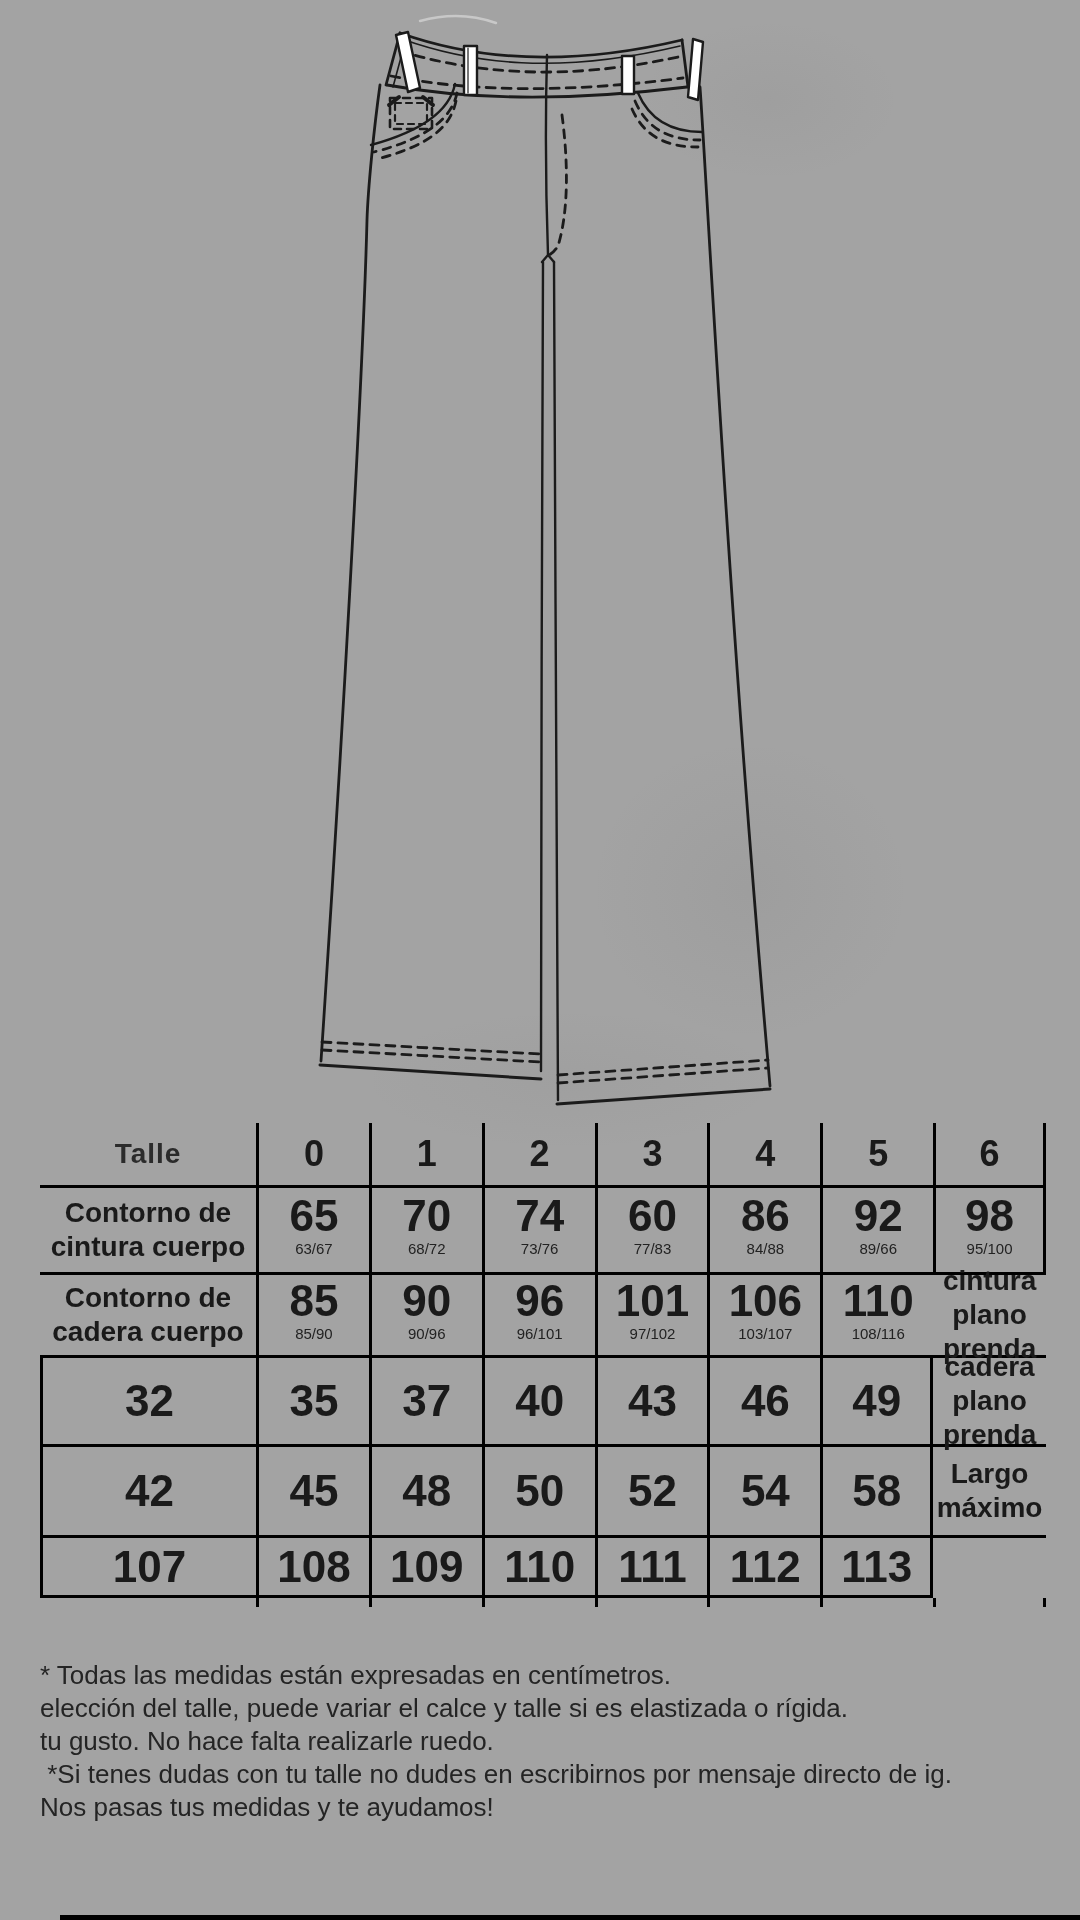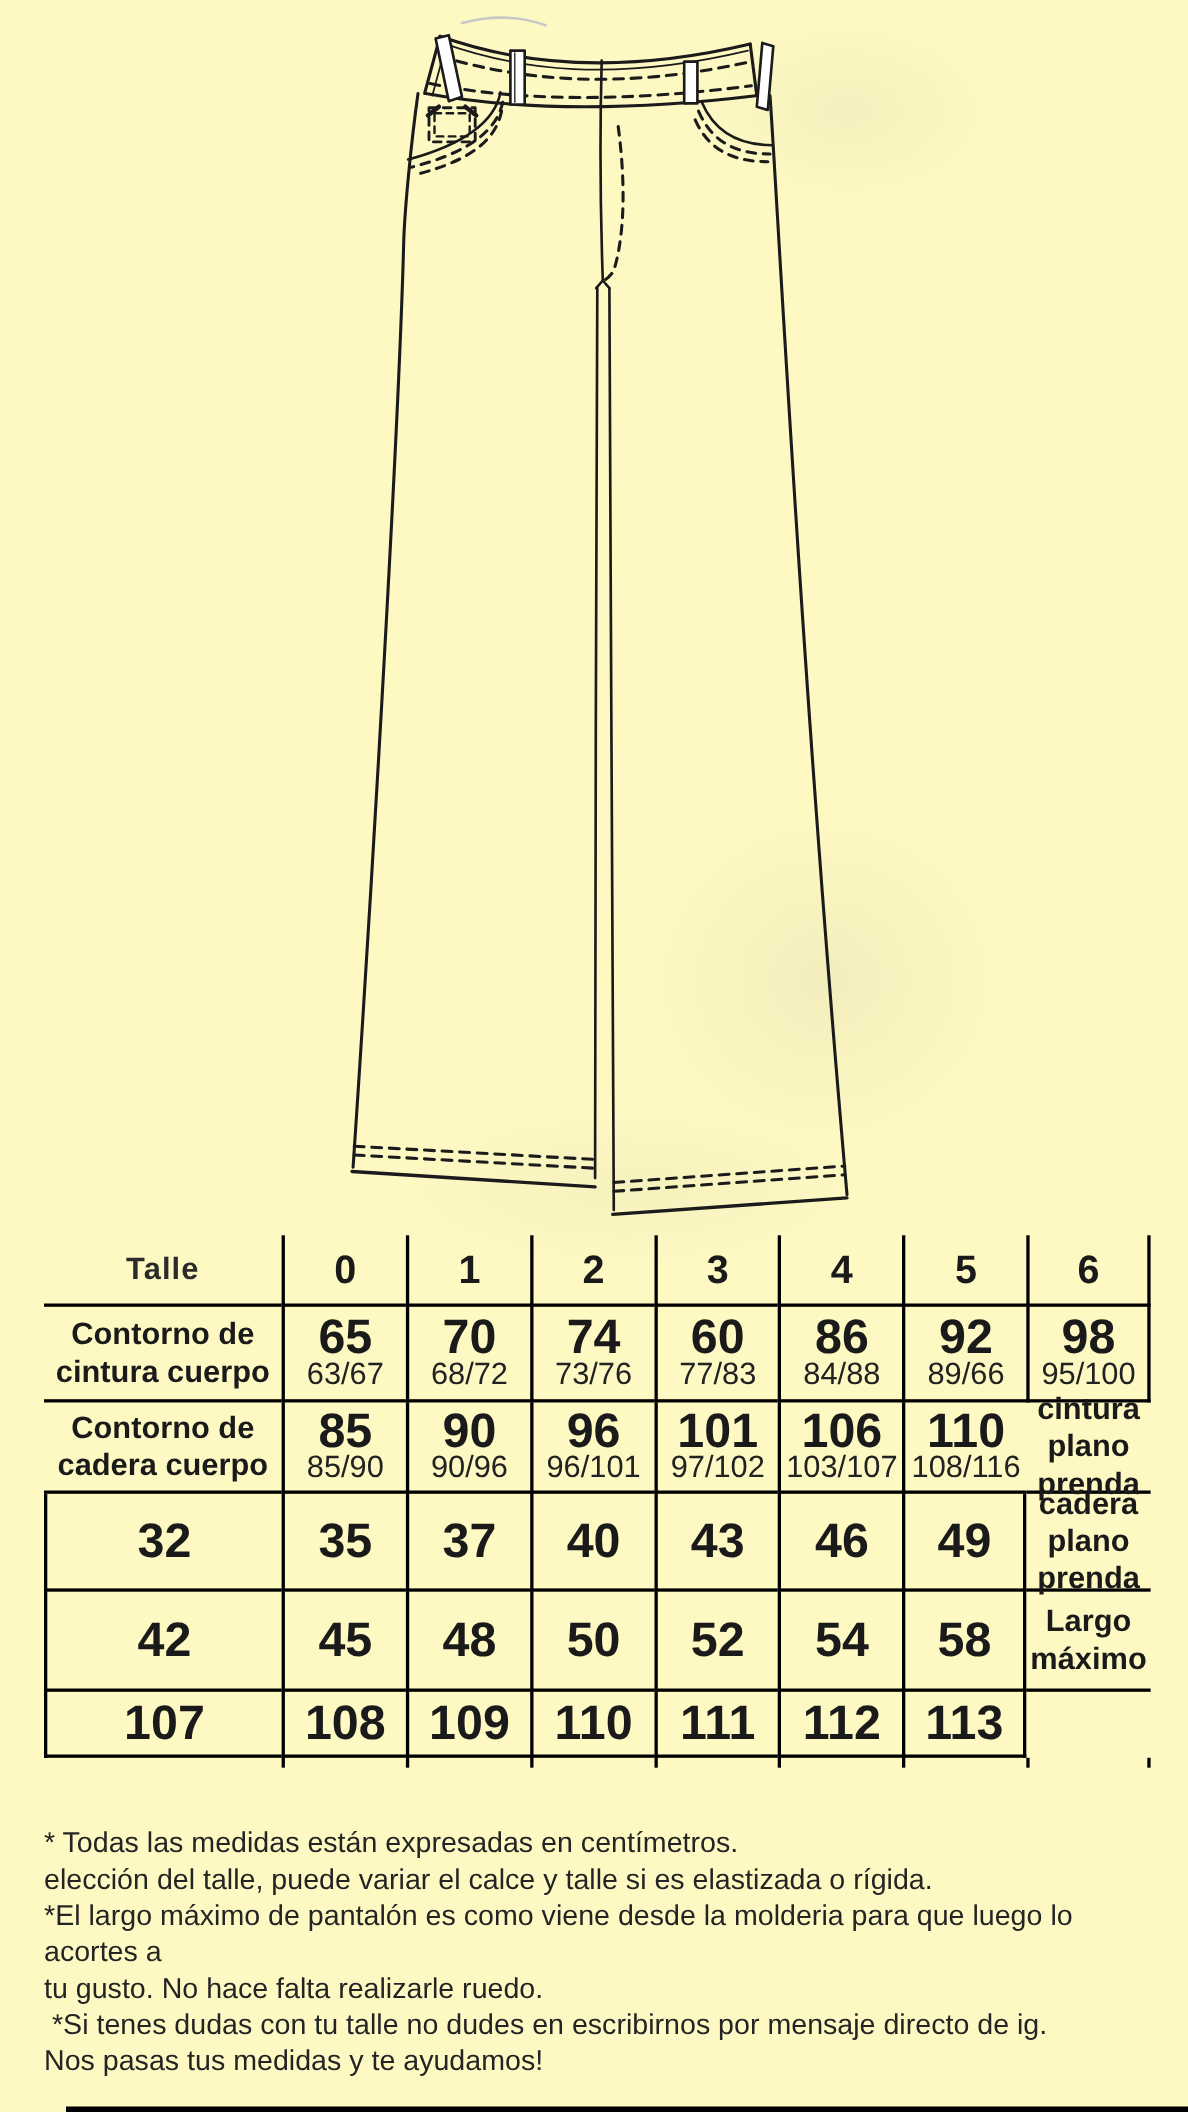--- a/index.html
+++ b/index.html
@@ -1,16 +1,16 @@
 <!DOCTYPE html>
 <html><head>
 <meta charset="utf-8">
 <style>
   html,body{margin:0;padding:0;background:#fff;}
-  #page{position:relative;width:1080px;height:1920px;background:#fef9c3;overflow:hidden;
+  #page{position:relative;width:1080px;height:1920px;background:#a3a3a3;overflow:hidden;
         font-family:"Liberation Sans","DejaVu Sans",sans-serif;color:#1a1a1a;}
 
   
   .blotch{position:absolute;border-radius:50%;pointer-events:none;}
   .b1{left:590px;top:740px;width:320px;height:300px;
       background:radial-gradient(closest-side,rgba(90,90,90,.07),rgba(0,0,0,0));}
   .b2{left:640px;top:20px;width:260px;height:160px;
       background:radial-gradient(closest-side,rgba(90,90,90,.06),rgba(0,0,0,0));}
   .b3{left:360px;top:1010px;width:420px;height:140px;
       background:radial-gradient(closest-side,rgba(90,90,90,.05),rgba(0,0,0,0));}
@@ -23,21 +23,21 @@
        display:grid;grid-template-columns:216px repeat(7,1fr);
        grid-template-rows:65px 87px 83px 89px 91px 60px;}
   .c{box-sizing:border-box;border-bottom:3px solid #000;display:flex;flex-direction:column;
      align-items:center;justify-content:center;}
   .d{border-left:3px solid #000;}
   .rt{border-right:3px solid #000;}
   .talle{font-size:40px;font-weight:400;color:#2b2b2b;letter-spacing:1px;}
   .sz{font-size:36px;font-weight:700;}
   .lab{font-weight:700;font-size:28px;line-height:34px;white-space:pre-line;text-align:center;}
   .m{font-size:44px;font-weight:700;line-height:38px;}
-  .s{font-size:28px;font-weight:400;line-height:28px;color:#222;}
+  .s{font-size:15px;font-weight:400;line-height:28px;color:#222;}
   .tail{position:absolute;top:475px;width:3px;height:9px;background:#000;}
 
   
   #notes{position:absolute;left:40px;top:1659px;width:1008px;font-size:26px;
          line-height:33px;color:#242424;}
   #notes div{white-space:pre-wrap;}
 
   #bottom-bar{position:absolute;left:60px;right:0;bottom:0;height:5px;background:#000;}
 </style>
 </head>
@@ -245,20 +245,19 @@
     <div class="tail" style="left:555px"></div>
     <div class="tail" style="left:667px"></div>
     <div class="tail" style="left:780px"></div>
     <div class="tail" style="left:893px"></div>
     <div class="tail" style="left:1003px"></div>
   </div>
 
   <div id="notes">
     <div>* Todas las medidas están expresadas en centímetros.</div>
     <div>elección del talle, puede variar el calce y talle si es elastizada o rígida.</div>
-    <div>*El largo máximo de pantalón es como viene desde la molderia para que luego lo acortes a</div>
     <div>tu gusto. No hace falta realizarle ruedo.</div>
     <div> *Si tenes dudas con tu talle no dudes en escribirnos por mensaje directo de ig.</div>
     <div>Nos pasas tus medidas y te ayudamos!</div>
   </div>
 
   <div id="bottom-bar"></div>
 </div>
 
 </body></html>

